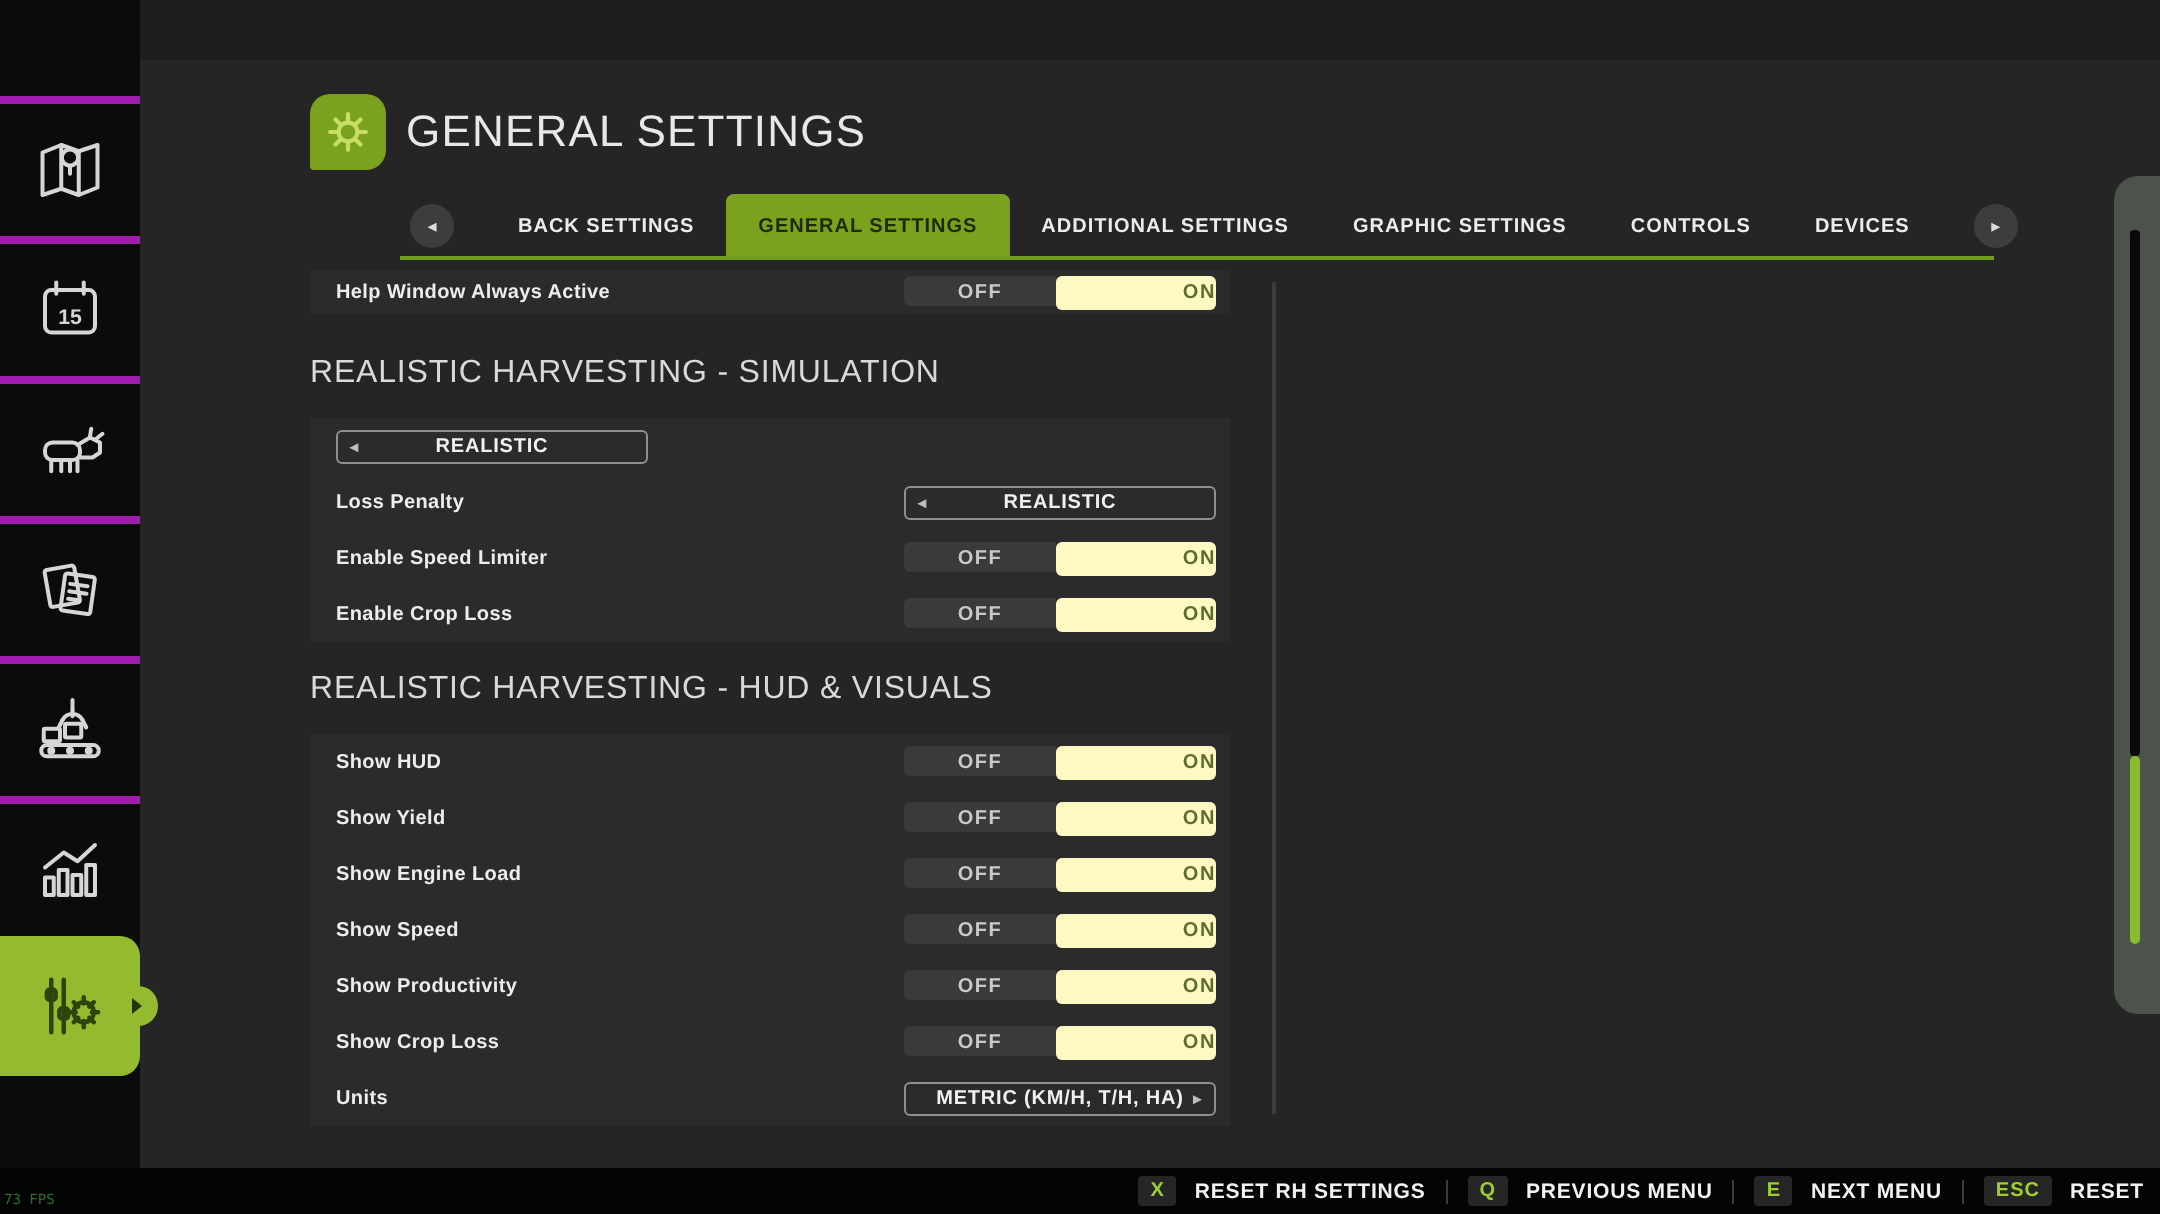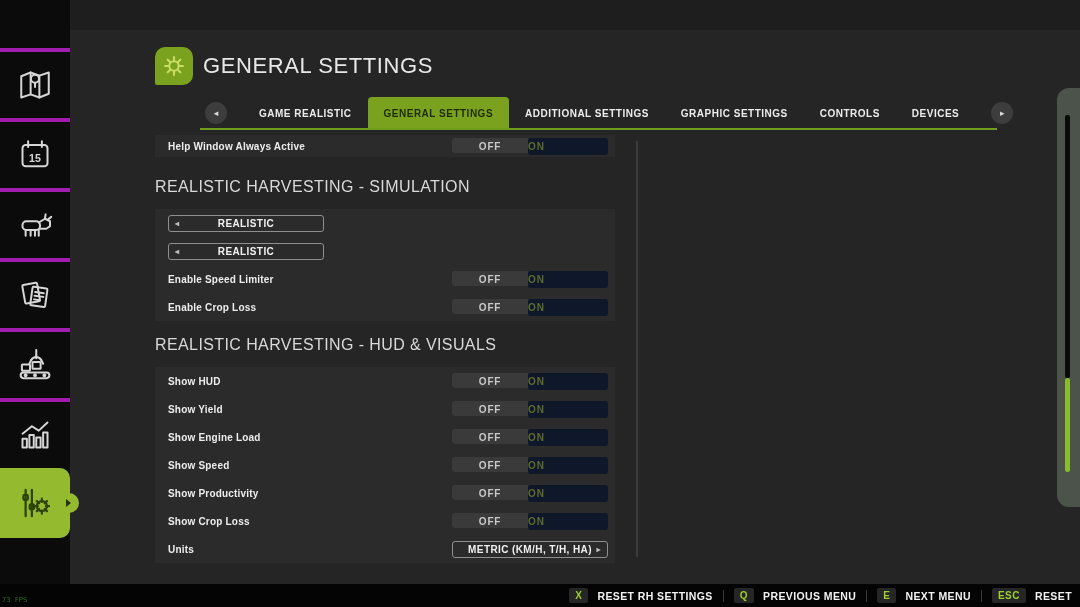--- a/index.html
+++ b/index.html
@@ -40,21 +40,21 @@
   .panel { background:#2b2b2b; }
   .panel.clip { height:22px; overflow:hidden; }
   .row { height:28px; display:flex; align-items:center; padding:0 7px 0 13px; }
   .panel.clip .row { height:22px;gap:12px; }
   .row-label { flex:1; font-size:10px; font-weight:bold; color:#ededed; letter-spacing:0.2px; }
   .section-title { margin-top:21px; margin-bottom:13px; font-size:16px; color:#d9d9d9; letter-spacing:0.4px; height:18px; line-height:18px; }
   .section-title.second { margin-top:15px; }
 
   .toggle { width:156px; height:17px; display:flex; cursor:pointer; }
   .tg-off { width:78px; height:15px; line-height:17px; text-align:center; background:#3a3a3a; color:#c9c9c9; font-size:10px; font-weight:bold; letter-spacing:0.8px; border-radius:3px 0 0 3px; }
-  .tg-on { width:82px; height:17px; line-height:17px; text-align:left; background:#0f172a; color:#5d6d2d; font-size:10px; font-weight:bold; letter-spacing:0.8px; border-radius:3px; }
+  .tg-on { width:82px; height:17px; line-height:17px; text-align:right; background:#fef9c3; color:#5d6d2d; font-size:10px; font-weight:bold; letter-spacing:0.8px; border-radius:3px; }
 
   .selector { position:relative; width:156px; height:17px; border:1px solid #8f8f8f; border-radius:3px; display:flex; align-items:center; justify-content:center; font-size:10px; font-weight:bold; color:#f0f0f0; letter-spacing:0.4px; background:#2b2b2b; cursor:pointer; }
   .sel-arrow { position:absolute; top:0; height:15px; line-height:15px; font-size:8px; color:#bdbdbd; cursor:pointer; }
   .sel-arrow.left { left:6px; }
   .sel-arrow.right { right:6px; }
 
   
   .inner-scroll-line { position:absolute; left:636px; top:141px; width:2px; height:416px; background:#3c3c3c; }
 
   
@@ -161,21 +161,21 @@
         <path d="M32 13 v7 M32 44 v7 M13 32 h7 M44 32 h7 M18.6 18.6 l4.9 4.9 M40.5 40.5 l4.9 4.9 M45.4 18.6 l-4.9 4.9 M23.5 40.5 l-4.9 4.9"></path>
       </g>
     </svg>
   </div>
   <div class="page-title">GENERAL SETTINGS</div>
 
   <div class="tabbar">
     <div class="tab-circle prev">
         <span>◂</span>
       </div>
-    <div class="tab">GAME REALISTIC</div>
+    <div class="tab">BACK SETTINGS</div>
     <div class="tab active">GENERAL SETTINGS</div>
     <div class="tab">ADDITIONAL SETTINGS</div>
     <div class="tab">GRAPHIC SETTINGS</div>
     <div class="tab">CONTROLS</div>
     <div class="tab">DEVICES</div>
     <div class="tab-circle next">
         <span>▸</span>
       </div>
   </div>
   <div class="tab-underline"></div>
@@ -195,20 +195,21 @@
     <div class="section-title">REALISTIC HARVESTING - SIMULATION</div>
 
     <div class="panel">
       <div class="row">
         <div class="selector">
           <span class="sel-arrow left">◂</span>
           <span>REALISTIC</span>
         </div>
       </div>
       <div class="row">
+        <div class="row-label">Loss Penalty</div>
         <div class="selector">
           <span class="sel-arrow left">◂</span>
           <span>REALISTIC</span>
         </div>
       </div>
       <div class="row">
         <div class="row-label">Enable Speed Limiter</div>
         <div class="toggle">
           <div class="tg-off">OFF</div>
           <div class="tg-on">ON</div>

